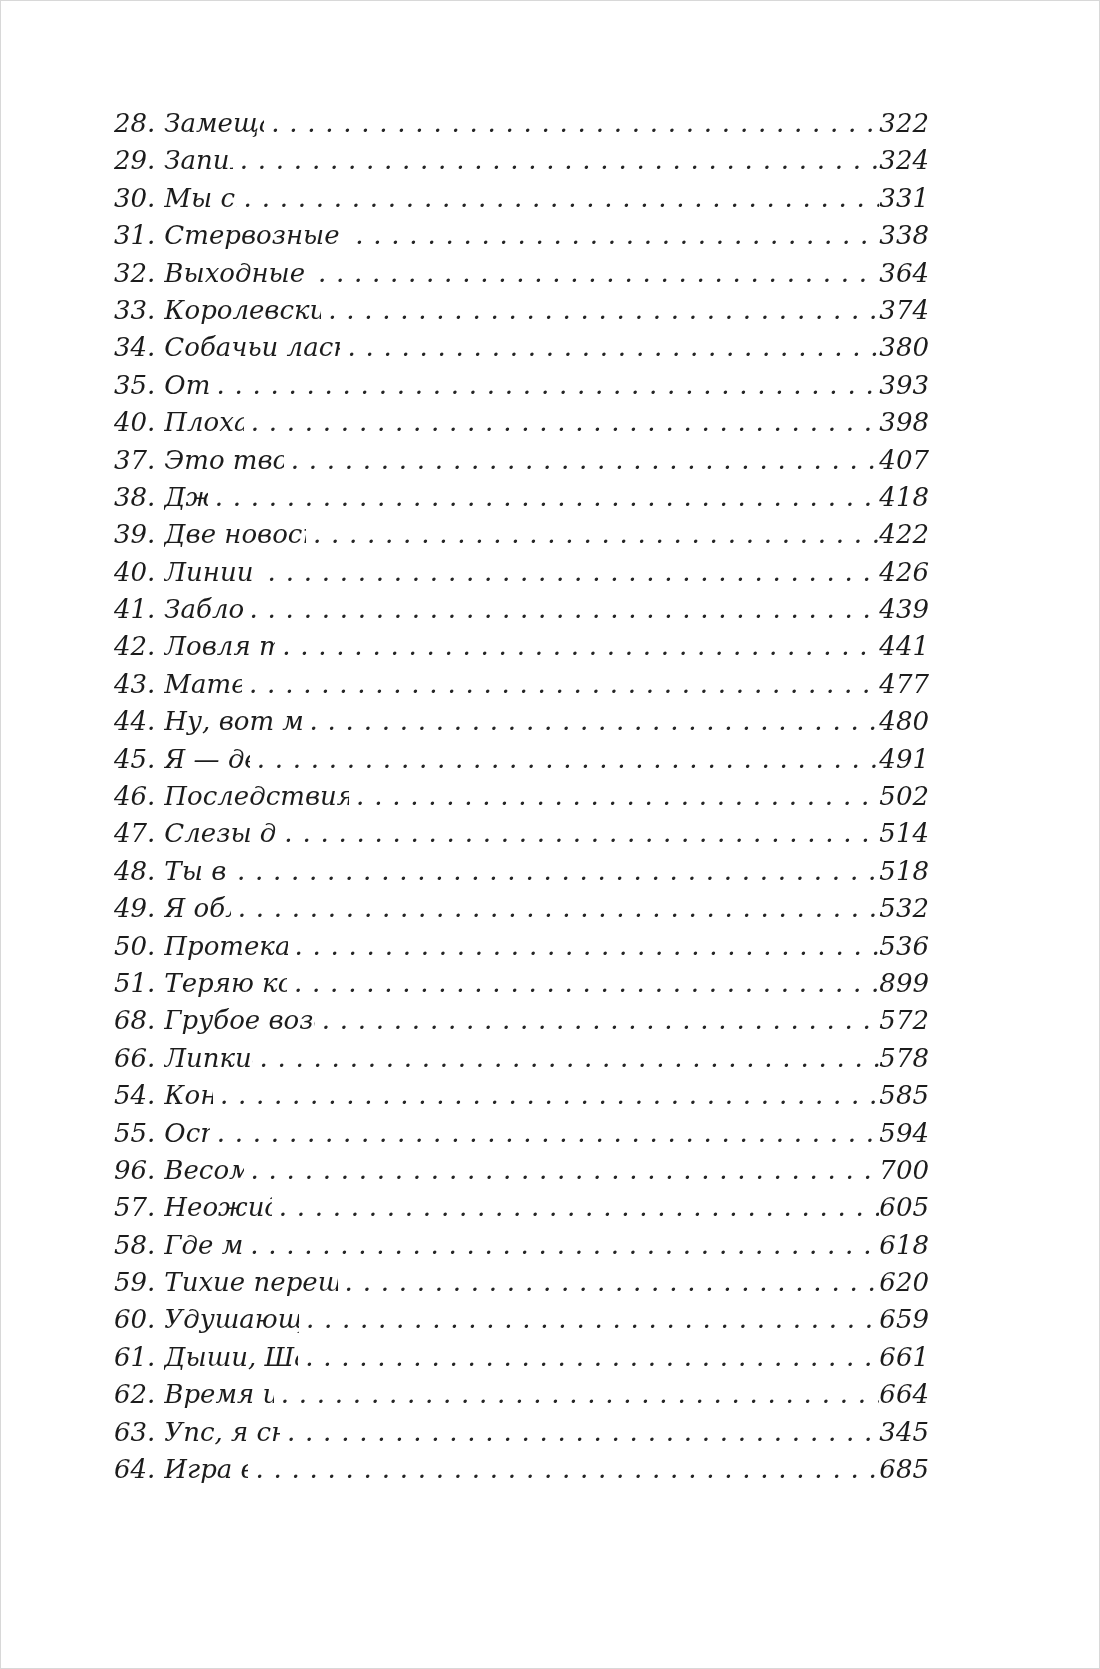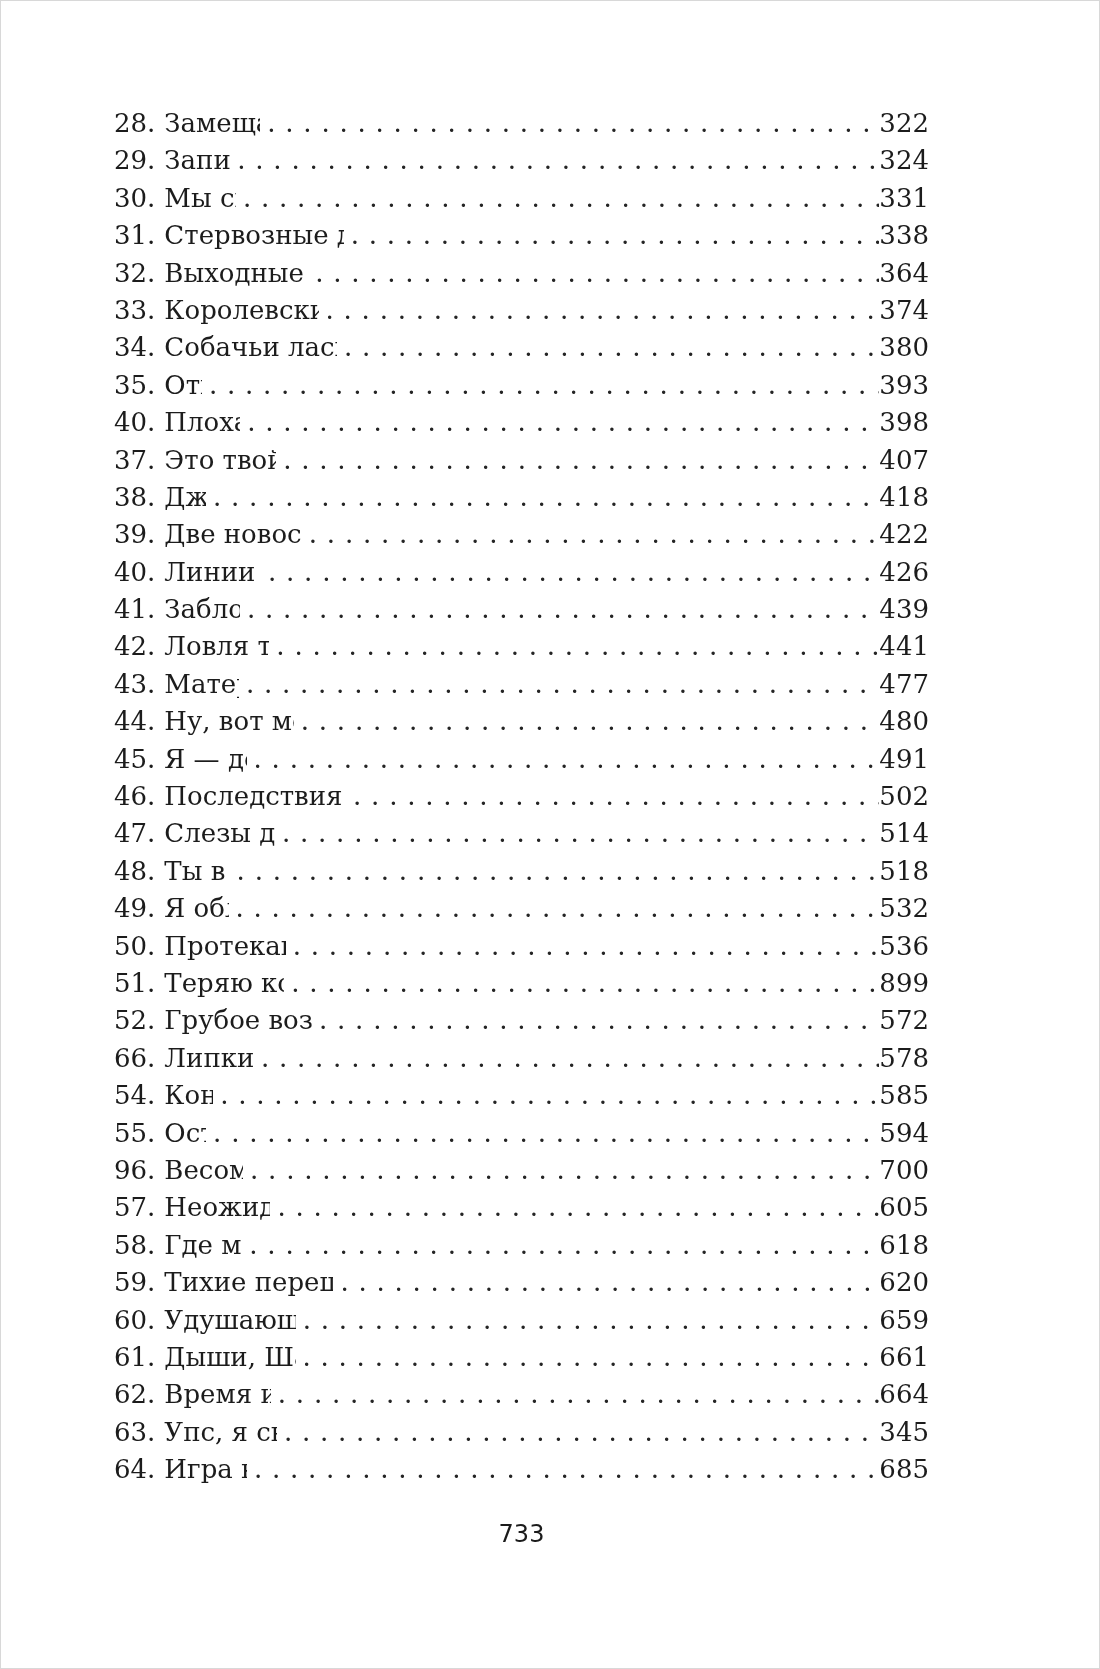--- a/index.html
+++ b/index.html
@@ -19,25 +19,26 @@
     color: #1c1c1c;
   }
   .toc {
     position: absolute;
     top: 104px;
     left: 113px;
     right: 170px;
   }
   .toc-row {
     display: flex;
-    align-items: flex-start;
+    align-items: flex-end;
     height: 37.4px;
     line-height: 37.4px;
     font-size: 26px;
     white-space: nowrap;
+    font-style: italic;
   }
   .toc-row .num {
     flex: 0 0 auto;
     margin-right: 9px;
   }
   .toc-row .title {
     flex: 0 1 auto;
     overflow: hidden;
   }
   .toc-row .dots {
@@ -235,21 +236,21 @@
     </div>
 
     <div class="toc-row">
       <span class="num">51.</span>
       <span class="title">Теряю контроль над собой</span>
       <span class="dots"></span>
       <span class="pagenum">899</span>
     </div>
 
     <div class="toc-row">
-      <span class="num">52.</span>
+      <span class="num">68.</span>
       <span class="title">Грубое возвращение к реальности</span>
       <span class="dots"></span>
       <span class="pagenum">572</span>
     </div>
 
     <div class="toc-row">
       <span class="num">66.</span>
       <span class="title">Липкие подарочки</span>
       <span class="dots"></span>
       <span class="pagenum">578</span>
@@ -326,15 +327,14 @@
     </div>
 
     <div class="toc-row">
       <span class="num">64.</span>
       <span class="title">Игра в ожидание</span>
       <span class="dots"></span>
       <span class="pagenum">685</span>
     </div>
   </div>
 
-  <div class="folio">733</div>
 
 </div>
 
 </body></html>

